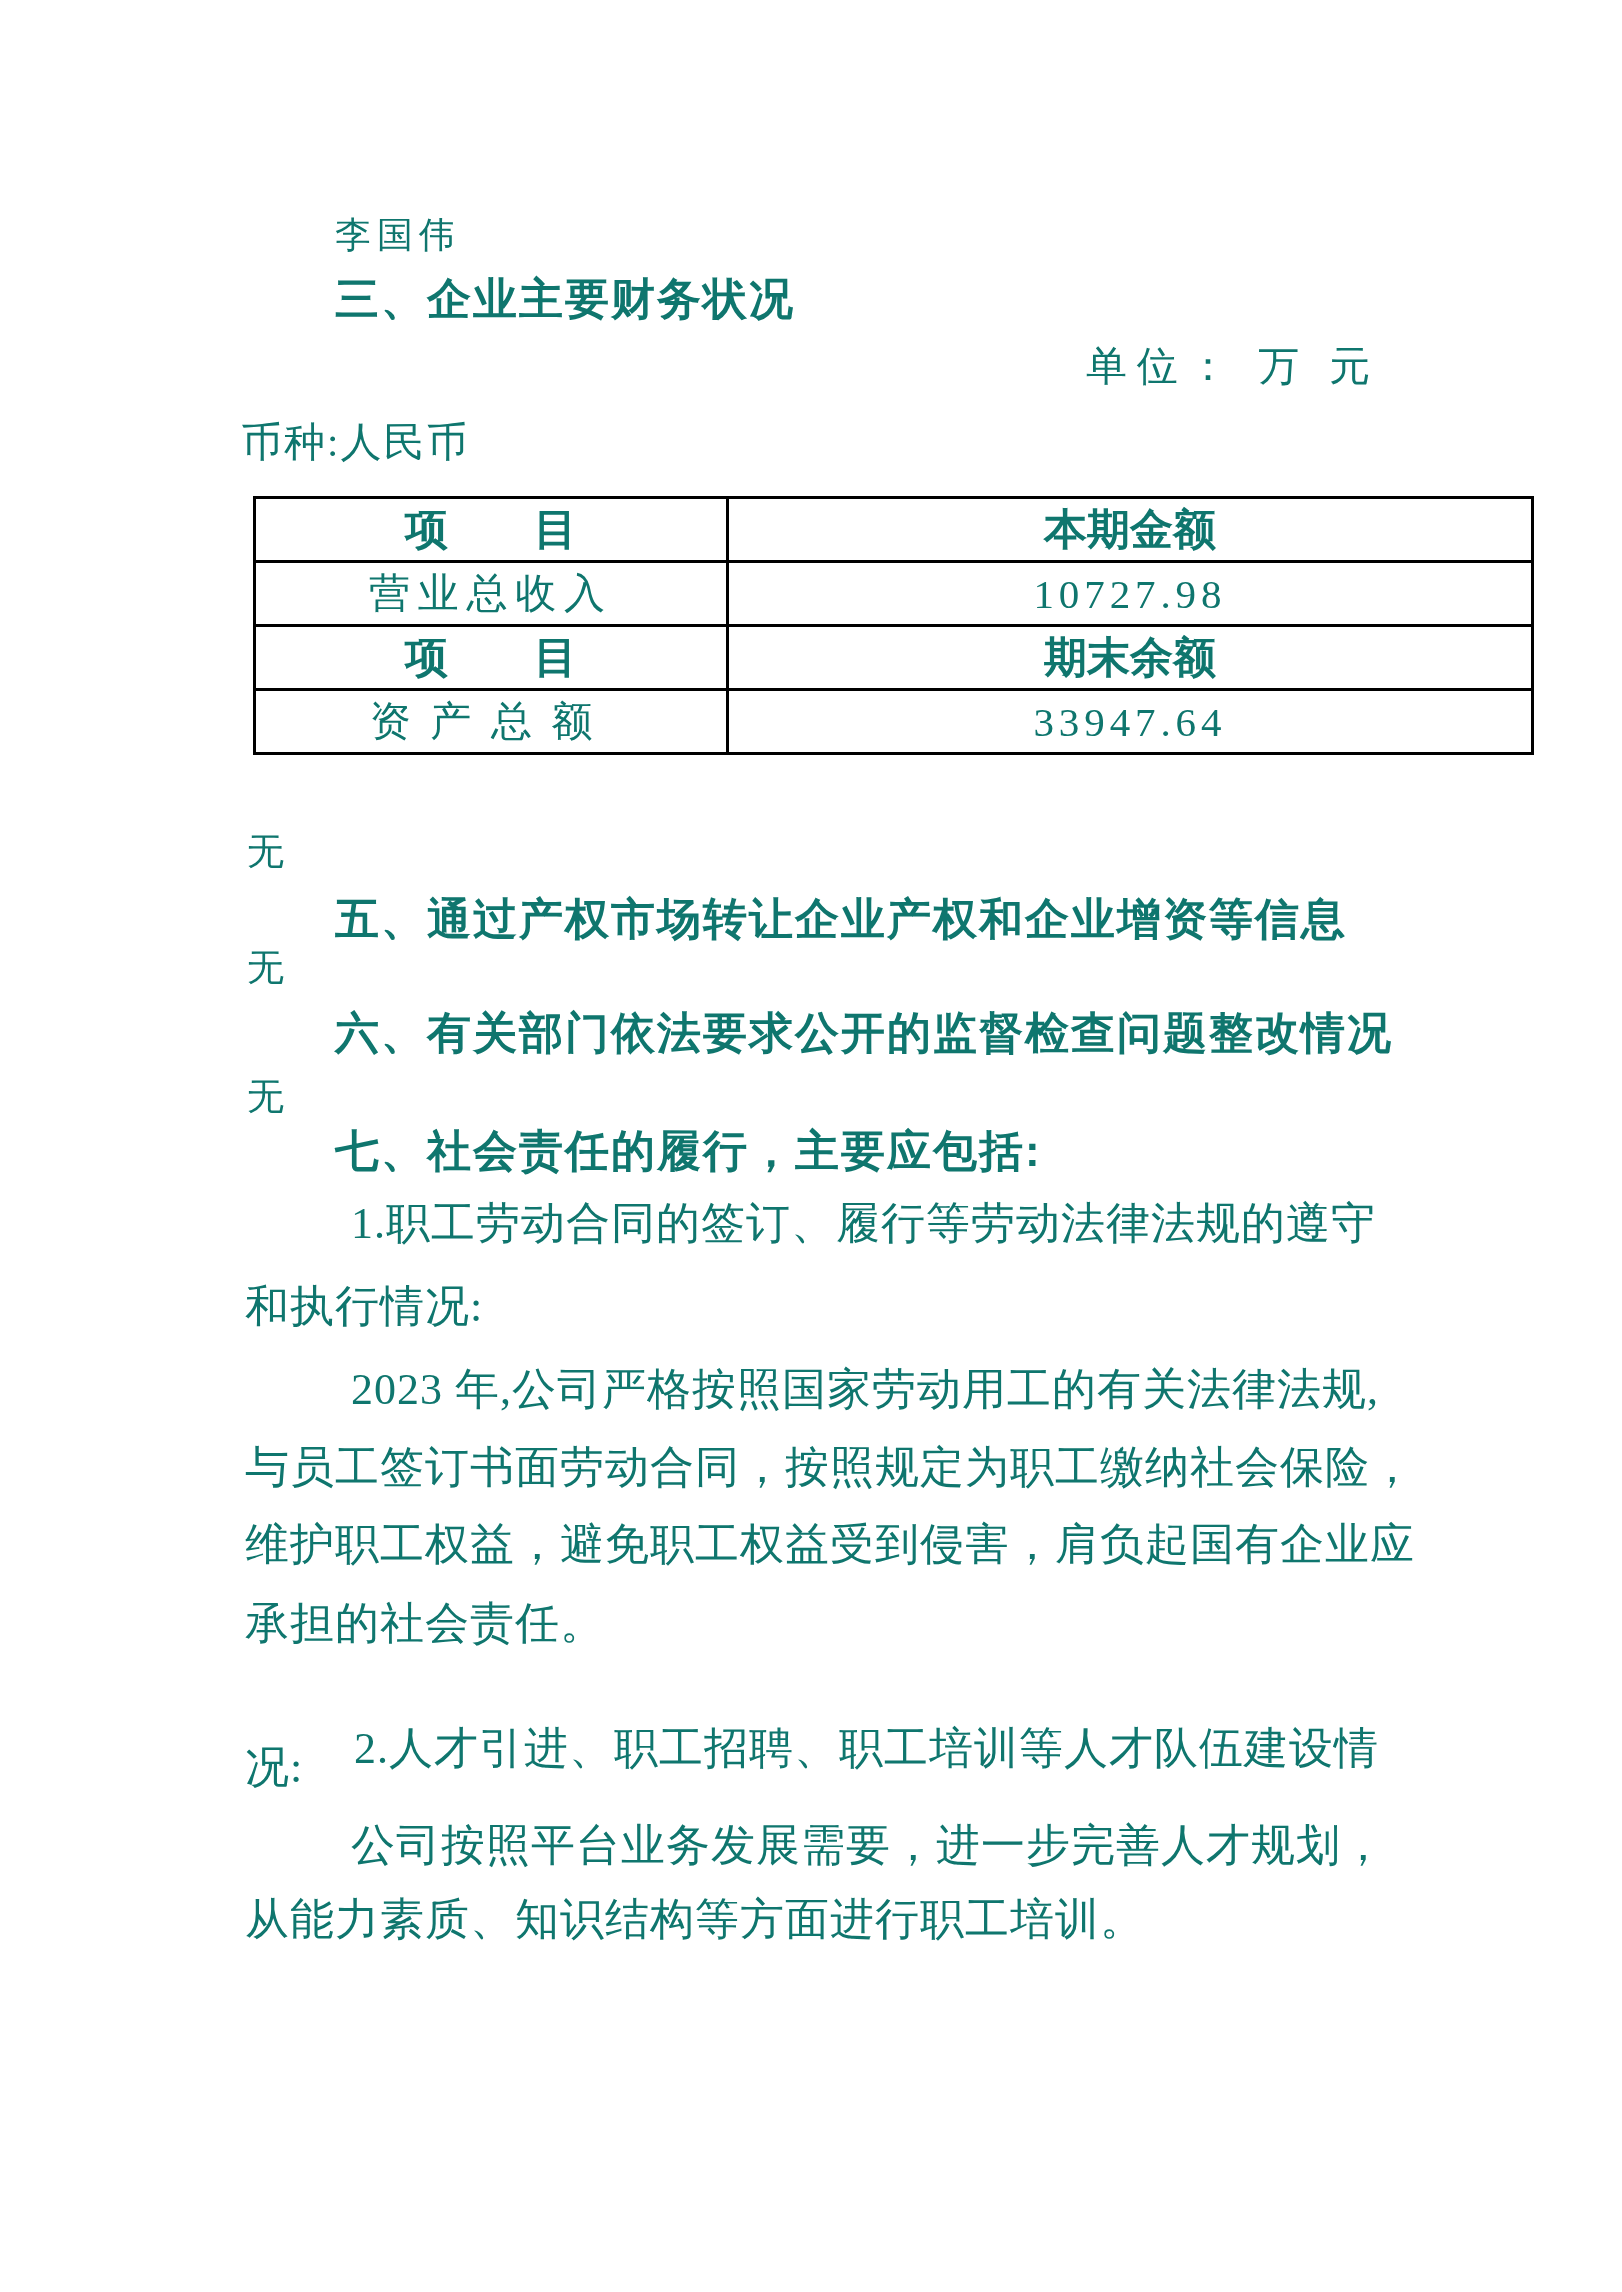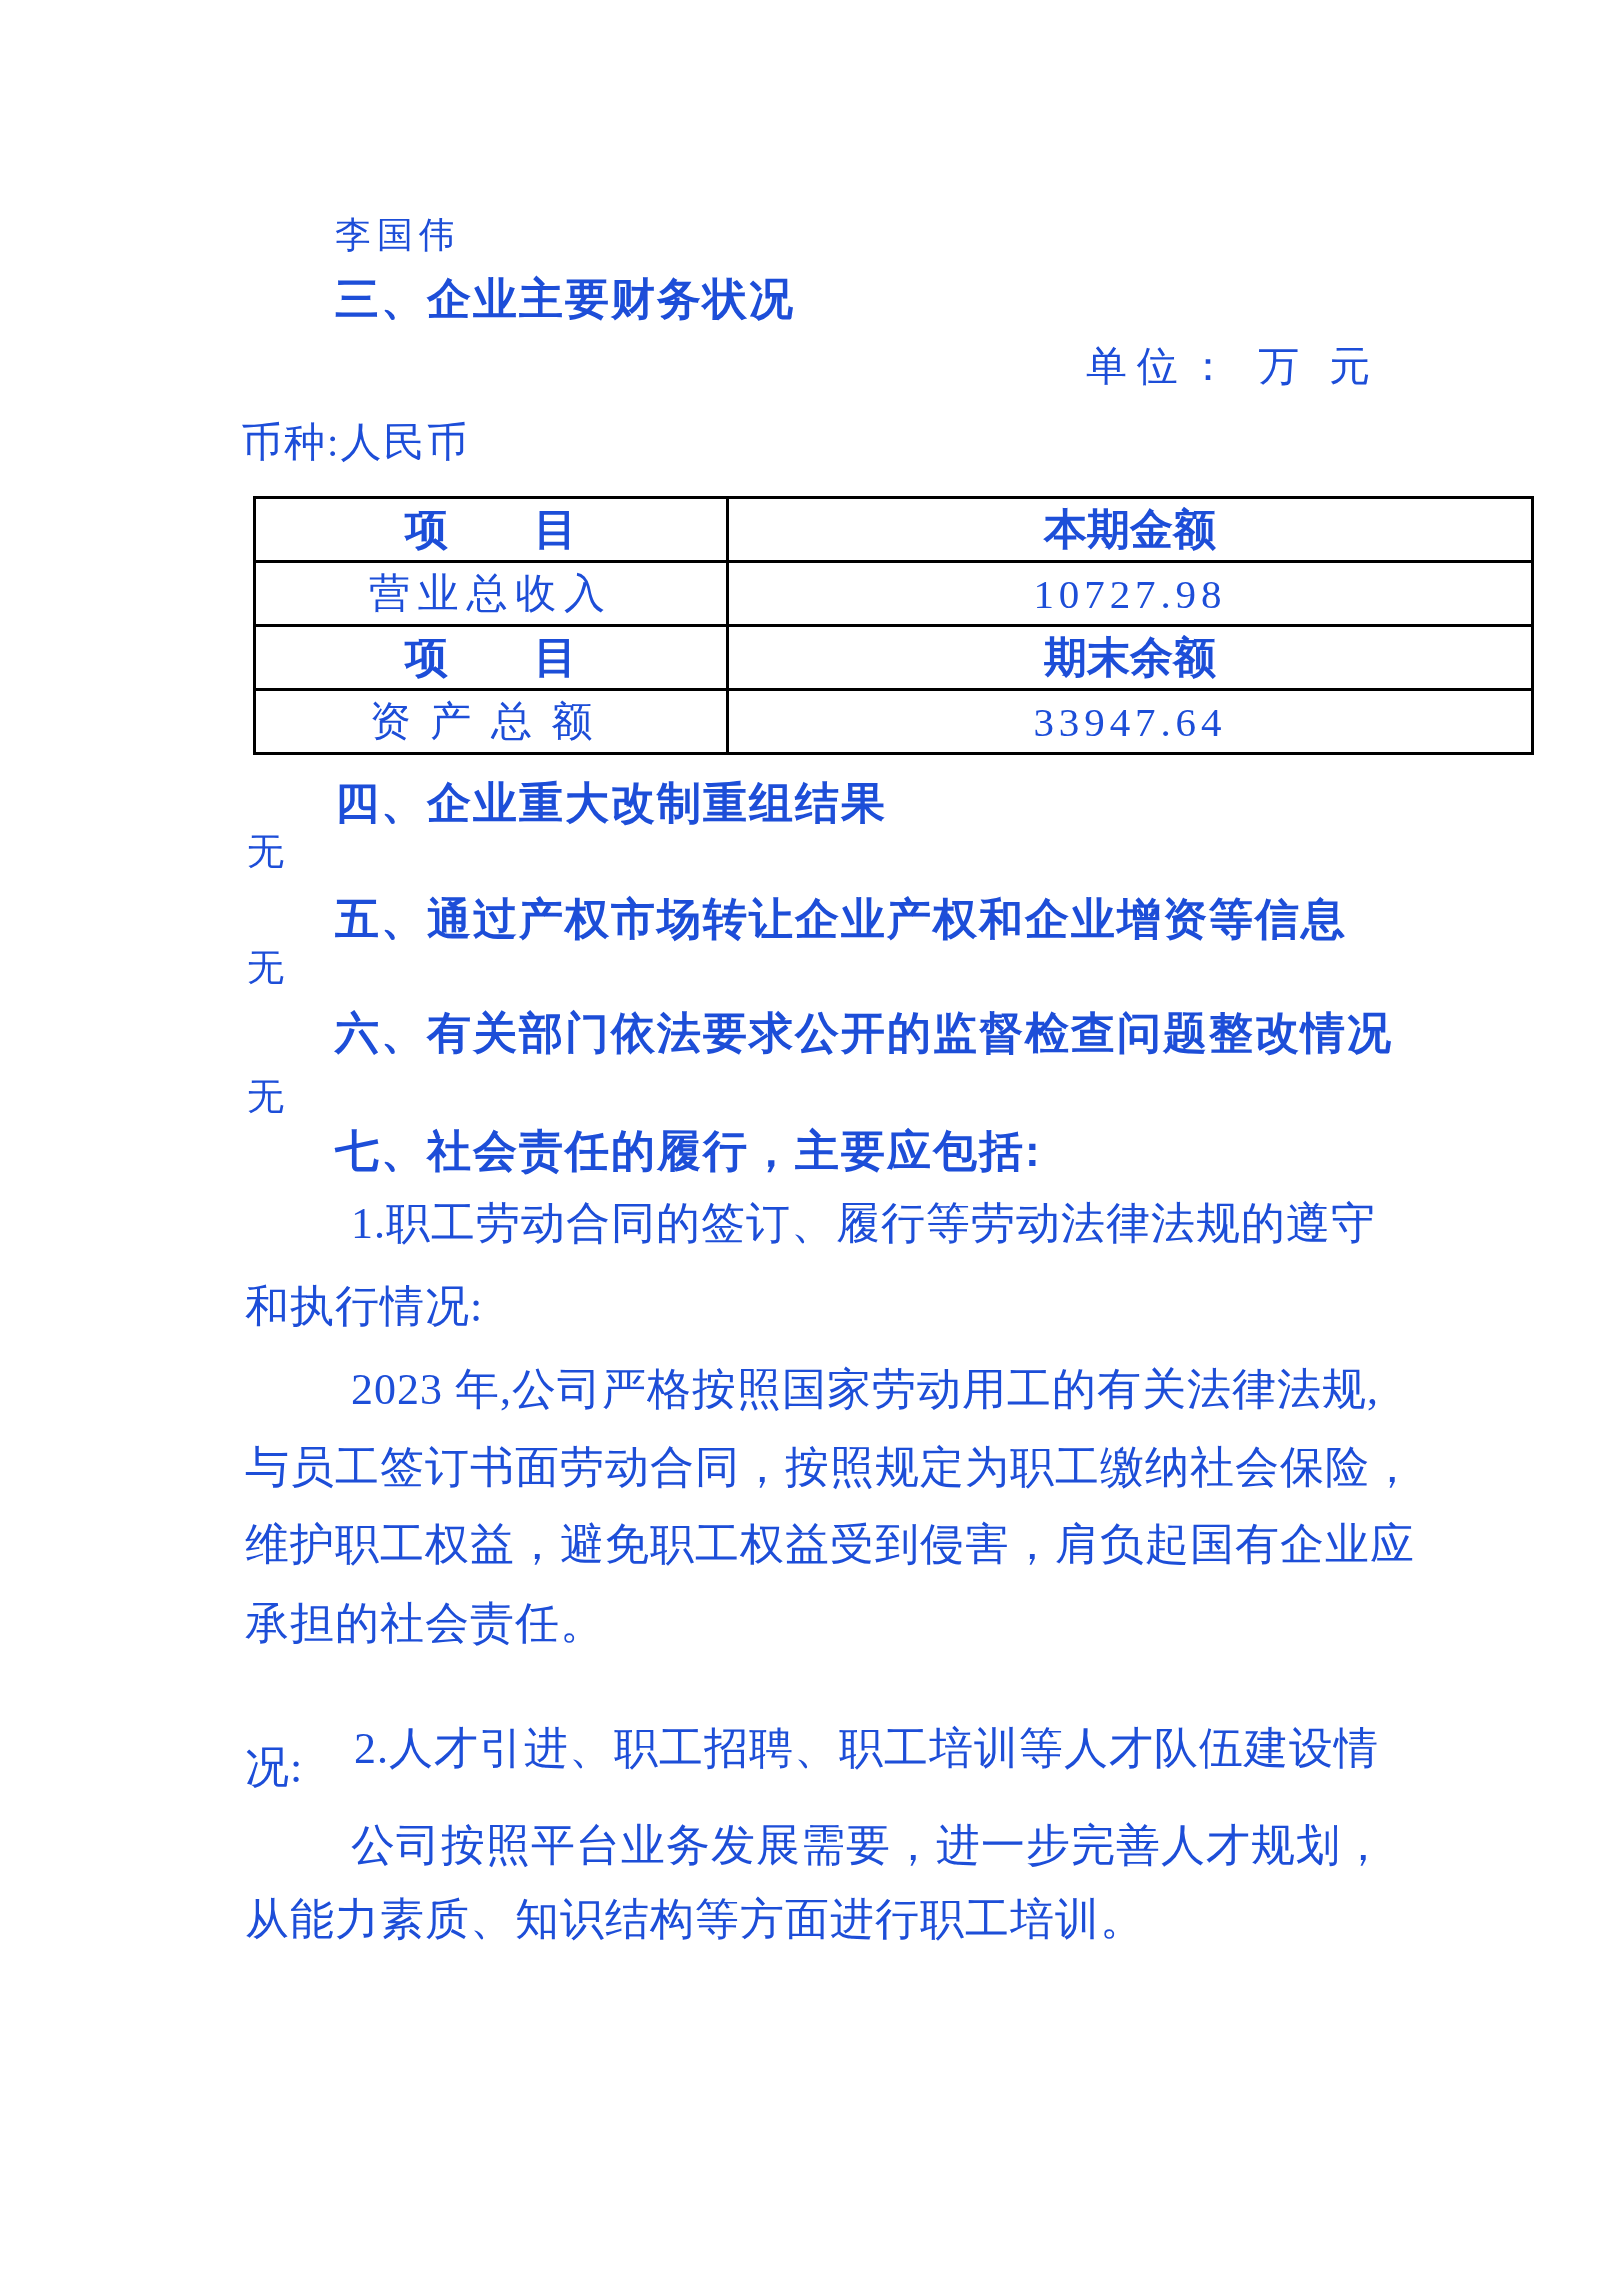--- a/index.html
+++ b/index.html
@@ -3,21 +3,21 @@
 <meta charset="utf-8">
 <style>
   * { box-sizing: border-box; }
   html, body { margin: 0; padding: 0; background: #9a9a9a; }
   .page {
     position: relative;
     width: 1622px;
     height: 2293px;
     margin: 0 auto;
     background: #ffffff;
-    color: #1d4ed8;
+    color: #0f766e;
     font-family: "Liberation Serif", serif;
     overflow: hidden;
   }
   .abs { position: absolute; white-space: nowrap; }
 
   
   .name-line { top: 216px; left: 335px; font-size: 36px; line-height: 1.1; letter-spacing: 5.9px; }
 
   
   .sec-heading {
@@ -113,21 +113,20 @@
         <td class="col-item hdr">项　　目</td>
         <td class="col-value hdr">期末余额</td>
       </tr>
       <tr>
         <td class="col-item cell-spaced-lg">资产总额</td>
         <td class="col-value cell-number">33947.64</td>
       </tr>
     </tbody>
   </table>
 
-  <div class="abs sec-heading h-four">四、企业重大改制重组结果</div>
   <div class="abs none-line none-1">无</div>
 
   <div class="abs sec-heading h-five">五、通过产权市场转让企业产权和企业增资等信息</div>
   <div class="abs none-line none-2">无</div>
 
   <div class="abs sec-heading h-six">六、有关部门依法要求公开的监督检查问题整改情况</div>
   <div class="abs none-line none-3">无</div>
 
   <div class="abs sec-heading h-seven">七、社会责任的履行，主要应包括:</div>
 

